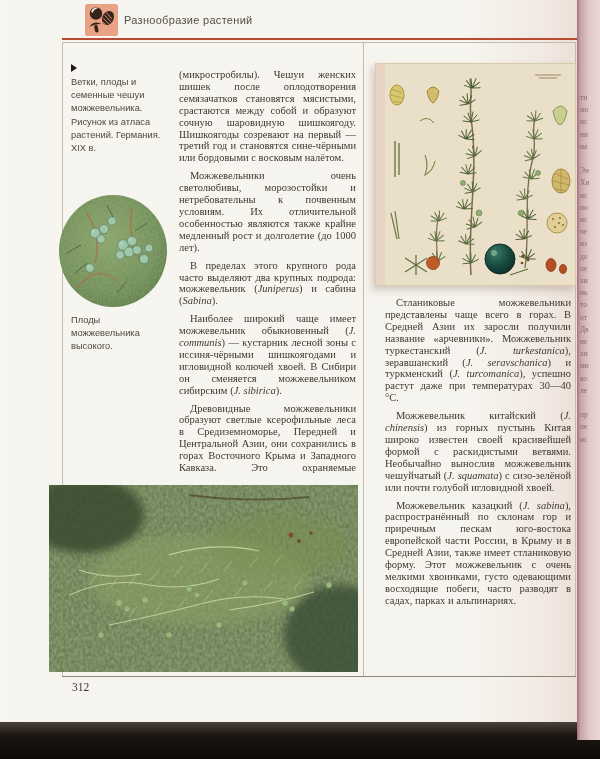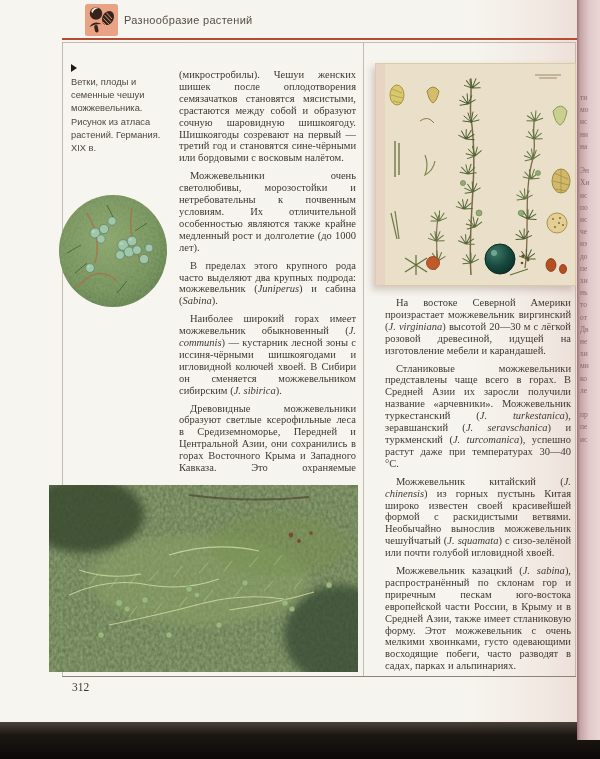--- a/index.html
+++ b/index.html
@@ -126,26 +126,27 @@
               <circle cx="36.5" cy="38.5" r="1.4"></circle>
                 <circle cx="64.5" cy="50.5" r="1.5"></circle>
                 <circle cx="73.5" cy="46.5" r="1.3"></circle>
                 <circle cx="31.5" cy="73.5" r="1.2"></circle>
             </g>
             <path d="M10 60 l14 -8 M18 80 l12 -10 M60 100 l10 -12 M90 30 l-12 8 M50 12 l6 12" stroke="#3c5531" stroke-width="1" opacity=".7"></path>
           </g>
         </svg>
       </div>
 
+      <div class="caption cap2">Плоды можжевельника высокого.</div>
 
       <div class="body-col col-mid">
           <p class="para"><span>(микростробилы). Чешуи женских шишек после оплодотворения семязачатков становятся мясистыми, срастаются между собой и образуют сочную шаровидную шишкоягоду. Шишкоягоды созревают на первый — третий год и становятся сине-чёрными или бордовыми с восковым налётом.</span></p>
           <p class="para ind"><span>Можжевельники очень светолюбивы, морозостойки и нетребовательны к почвенным условиям. Их отличительной особенностью являются также крайне медленный рост и долголетие (до 1000 лет).</span></p>
           <p class="para ind"><span>В пределах этого крупного рода часто выделяют два крупных подрода: можжевельник (</span><i>Juniperus</i><span>) и сабина (</span><i>Sabina</i><span>).</span></p>
-          <p class="para ind"><span>Наиболее широкий горах имеет можжевельник обыкновенный (</span><i>J. communis</i><span>) — кустарник лесной зоны с иссиня-чёрными шишкоягодами и игловидной колючей хвоей. В Сибири он сменяется можжевельником сибирским (</span><i>J. sibirica</i><span>).</span></p>
+          <p class="para ind"><span>Наиболее широкий чаще имеет можжевельник обыкновенный (</span><i>J. communis</i><span>) — кустарник лесной зоны с иссиня-чёрными шишкоягодами и игловидной колючей хвоей. В Сибири он сменяется можжевельником сибирским (</span><i>J. sibirica</i><span>).</span></p>
           <p class="para ind"><span>Древовидные можжевельники образуют светлые ксерофильные леса в Средиземноморье, Передней и Центральной Азии, они сохранились в горах Восточного Крыма и Западного Кавказа. Это охраняемые можжевельники высокий (</span><i>J. excelsa</i><span>), краснокорый (</span><i>J. oxycedrus</i><span>) и вонючий (</span><i>J. foetidissima</i><span>).</span></p>
         </div>
 
       <div class="plate">
         <svg width="201" height="223" viewBox="0 0 201 223">
           <defs>
             <g id="tuft" fill="none" stroke-linecap="round" stroke-width="1">
               <path d="M0 0 L-7 -6 M0 0 L-3 -9 M0 0 L2 -10 M0 0 L6 -7 M0 0 L8 -2 M0 0 L-8 -1"></path>
             </g>
             <radialGradient id="berrydark" cx="35%" cy="30%" r="80%">
@@ -236,21 +237,20 @@
           <g fill="#6e4a22">
               <circle cx="148" cy="193" r="1.6"></circle>
               <circle cx="153" cy="197" r="1.4"></circle>
               <circle cx="147" cy="200" r="1.3"></circle>
             </g>
           <path d="M135 212 l18 -6" stroke="#5d6f3e" stroke-width="1.2"></path>
         </svg>
       </div>
 
       <div class="body-col col-right">
-          <p class="para ind"><span>На востоке Северной Америки произрастает можжевельник виргинский (</span><i>J. virginiana</i><span>) высотой 20—30 м с лёгкой розовой древесиной, идущей на изготовление мебели и карандашей.</span></p>
           <p class="para ind"><span>Стланиковые можжевельники представлены чаще всего в горах. В Средней Азии их заросли получили название «арчевники». Можжевельник туркестанский (</span><i>J. turkestanica</i><span>), зеравшанский (</span><i>J. seravschanica</i><span>) и туркменский (</span><i>J. turcomanica</i><span>), успешно растут даже при температурах 30—40 °С.</span></p>
           <p class="para ind"><span>Можжевельник китайский (</span><i>J. chinensis</i><span>) из горных пустынь Китая широко известен своей красивейшей формой с раскидистыми ветвями. Необычайно вынослив можжевельник чешуйчатый (</span><i>J. squamata</i><span>) с сизо-зелёной или почти голубой игловидной хвоей.</span></p>
           <p class="para ind"><span>Можжевельник казацкий (</span><i>J. sabina</i><span>), распространённый по склонам гор и приречным пескам юго-востока европейской части России, в Крыму и в Средней Азии, также имеет стланиковую форму. Этот можжевельник с очень мелкими хвоинками, густо одевающими восходящие побеги, часто разводят в садах, парках и альпинариях.</span></p>
         </div>
 
       <div class="photo-bottom">
         <svg width="309" height="187" viewBox="0 0 309 187">
           <defs>
             <filter id="bush" x="0" y="0" width="100%" height="100%">
               <feTurbulence type="fractalNoise" baseFrequency="0.35 0.25" numOctaves="4" seed="5"></feTurbulence>

